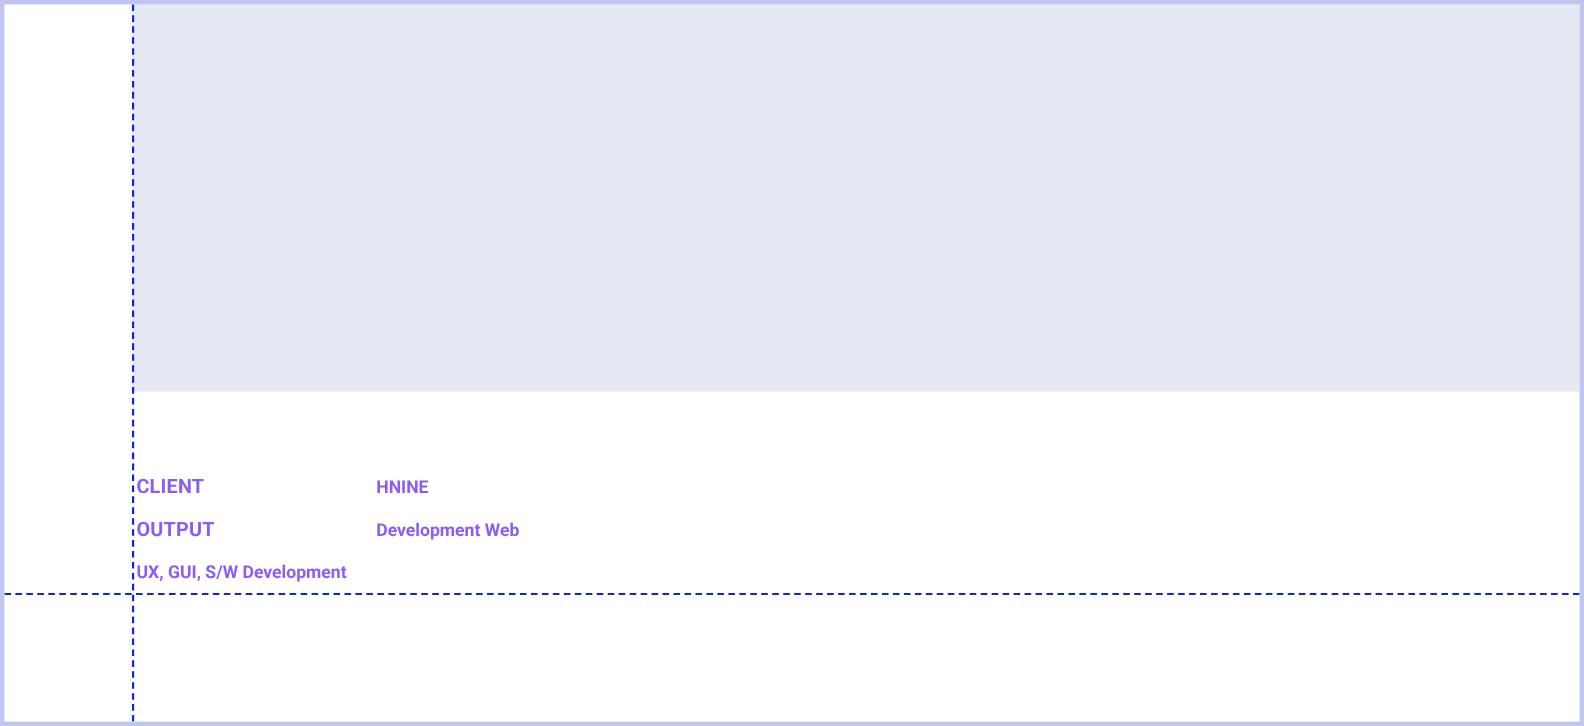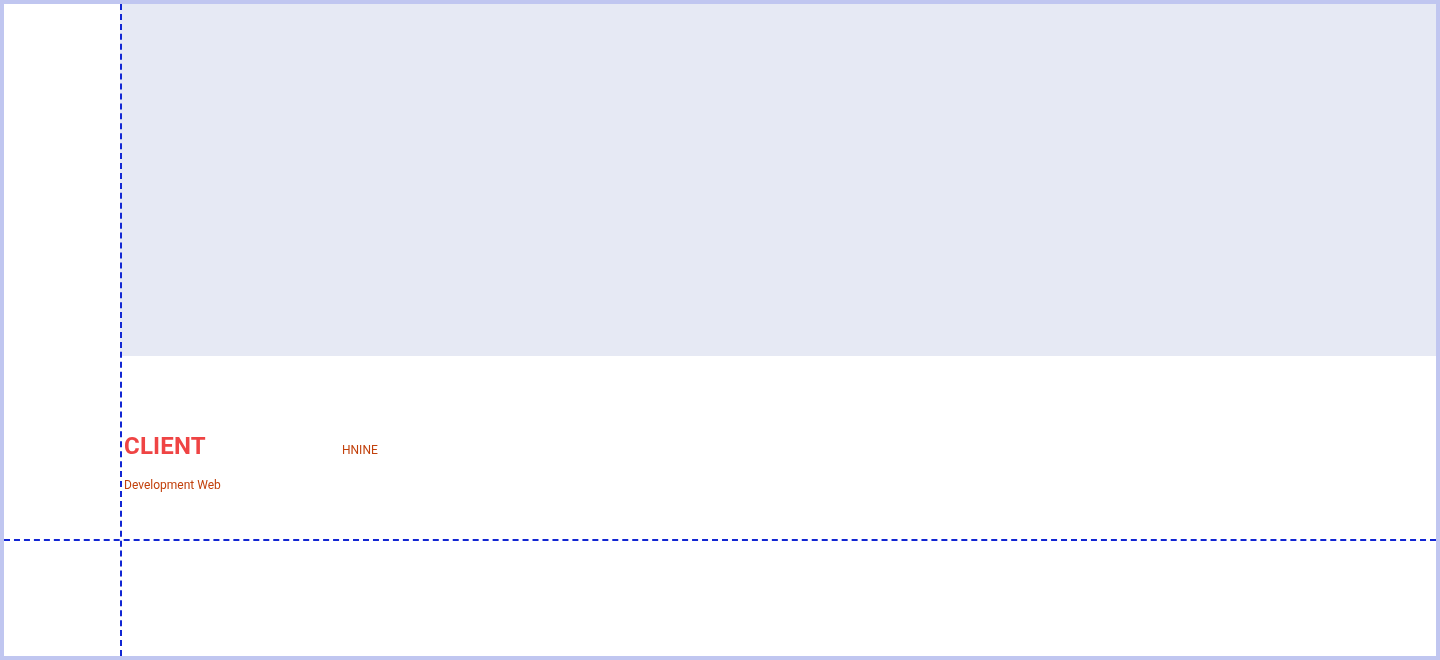--- a/index.html
+++ b/index.html
@@ -61,43 +61,45 @@
       right: 20px;
       z-index: 2;
     }
     .info-row {
       display: flex;
       align-items: baseline;
       margin-bottom: 18px;
     }
     .info-label {
       width: 218px;
-      font-size: 24px;
+      font-size: 18px;
       font-weight: 700;
-      color: #ef4444;
+      color: #8b5cf6;
       letter-spacing: 0.2px;
     }
     .info-value {
-      font-size: 12px;
-      font-weight: 400;
-      color: #c2410c;
+      font-size: 16px;
+      font-weight: 700;
+      color: #8b5cf6;
     }
   </style>
 </head>
 <body>
 
 <div class="outer-border"></div>
 <div class="guide-line-vertical"></div>
 <div class="guide-line-horizontal"></div>
 
 <div class="content-area"></div>
 
 <div class="info-section">
   <div class="info-row">
     <div class="info-label">CLIENT</div>
     <div class="info-value">HNINE</div>
   </div>
   <div class="info-row">
+    <div class="info-label">OUTPUT</div>
     <div class="info-value">Development Web</div>
   </div>
   <div class="info-row">
+    <div class="info-value">UX, GUI, S/W Development</div>
   </div>
 </div>
 
 </body></html>

